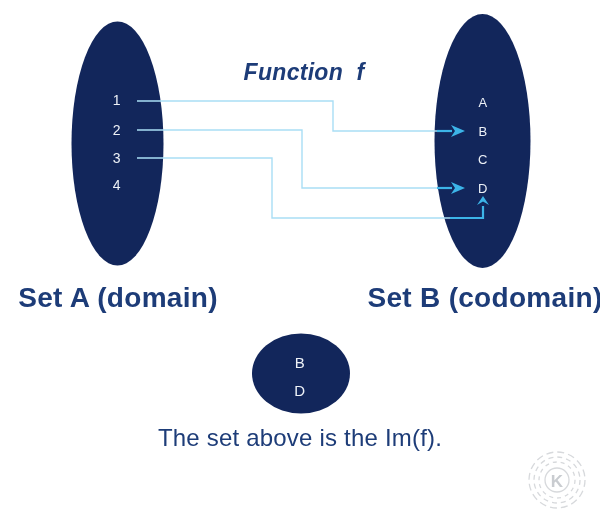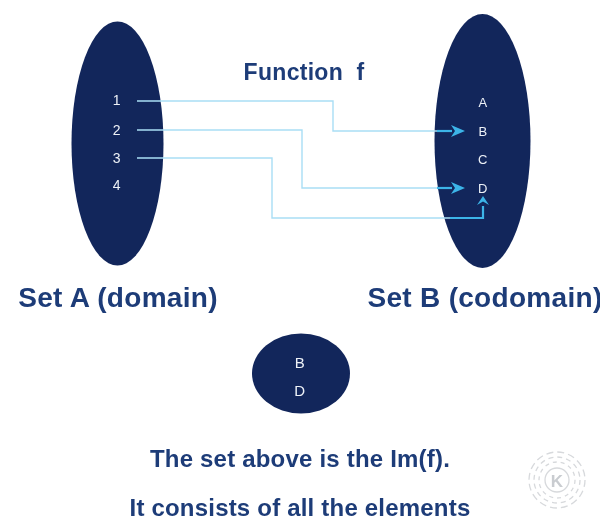--- a/index.html
+++ b/index.html
@@ -40,25 +40,24 @@
   .img-letter { font-size: 15px; }
   .caption-block {
     position: absolute;
     left: 0;
     top: 424px;
     width: 600px;
     text-align: center;
   }
   .caption-line {
     color: #1d3c78;
-    font-weight: 700;
+    font-weight: 400;
     font-size: 24px;
     line-height: 28px;
     letter-spacing: 0.2px;
-    margin-top: 21px;
   }
   .set-shape { fill: #12265b; }
   .connector { fill: none; stroke: #a9def5; stroke-width: 1.4; }
   .arrow-seg { fill: none; stroke: #3cb4e8; stroke-width: 2.2; }
   .arrow-head { fill: #3cb4e8; stroke: none; }
   .wm-ring { fill: none; stroke: #d7d9dc; stroke-width: 1.3; }
   .wm-letter {
     color: #c9ccd0;
     font-size: 17px;
     font-weight: 700;
@@ -96,38 +95,37 @@
     </g>
 
     <g>
       <circle class="wm-ring" cx="557" cy="480" r="28" stroke-dasharray="7 4"></circle>
       <circle class="wm-ring" cx="557" cy="480" r="23" stroke-dasharray="5 4"></circle>
       <circle class="wm-ring" cx="557" cy="480" r="18" stroke-dasharray="4 4"></circle>
       <circle class="wm-ring" cx="557" cy="480" r="12"></circle>
     </g>
   </svg>
 
-  <div class="t heading title" style="left:304px; top:72px;">Function  f</div>
+  <div class="t heading title" style="left:304px; top:72px;font-style:italic;">Function  f</div>
 
   <div class="t elem" style="left:117px; top:100px;">1</div>
   <div class="t elem" style="left:117px; top:130px;">2</div>
   <div class="t elem" style="left:117px; top:158px;">3</div>
   <div class="t elem" style="left:117px; top:185px;">4</div>
 
   <div class="t elem elem-letter" style="left:483px; top:102px;">A</div>
   <div class="t elem elem-letter" style="left:483px; top:131px;">B</div>
   <div class="t elem elem-letter" style="left:483px; top:159px;">C</div>
   <div class="t elem elem-letter" style="left:483px; top:188px;">D</div>
 
   <div class="t heading set-label" style="left:118px; top:298px;">Set A (domain)</div>
   <div class="t heading set-label" style="left:485px; top:298px;">Set B (codomain)</div>
 
   <div class="t elem img-letter" style="left:300px; top:362px;">B</div>
   <div class="t elem img-letter" style="left:300px; top:390px;">D</div>
 
   <div class="caption-block">
     <div class="caption-line">The set above is the Im(f).</div>
-    <div class="caption-line">It consists of all the elements</div>
   </div>
 
   <div class="t wm-letter" style="left:557px; top:481px;">K</div>
 
 </div>
 
 </body></html>

